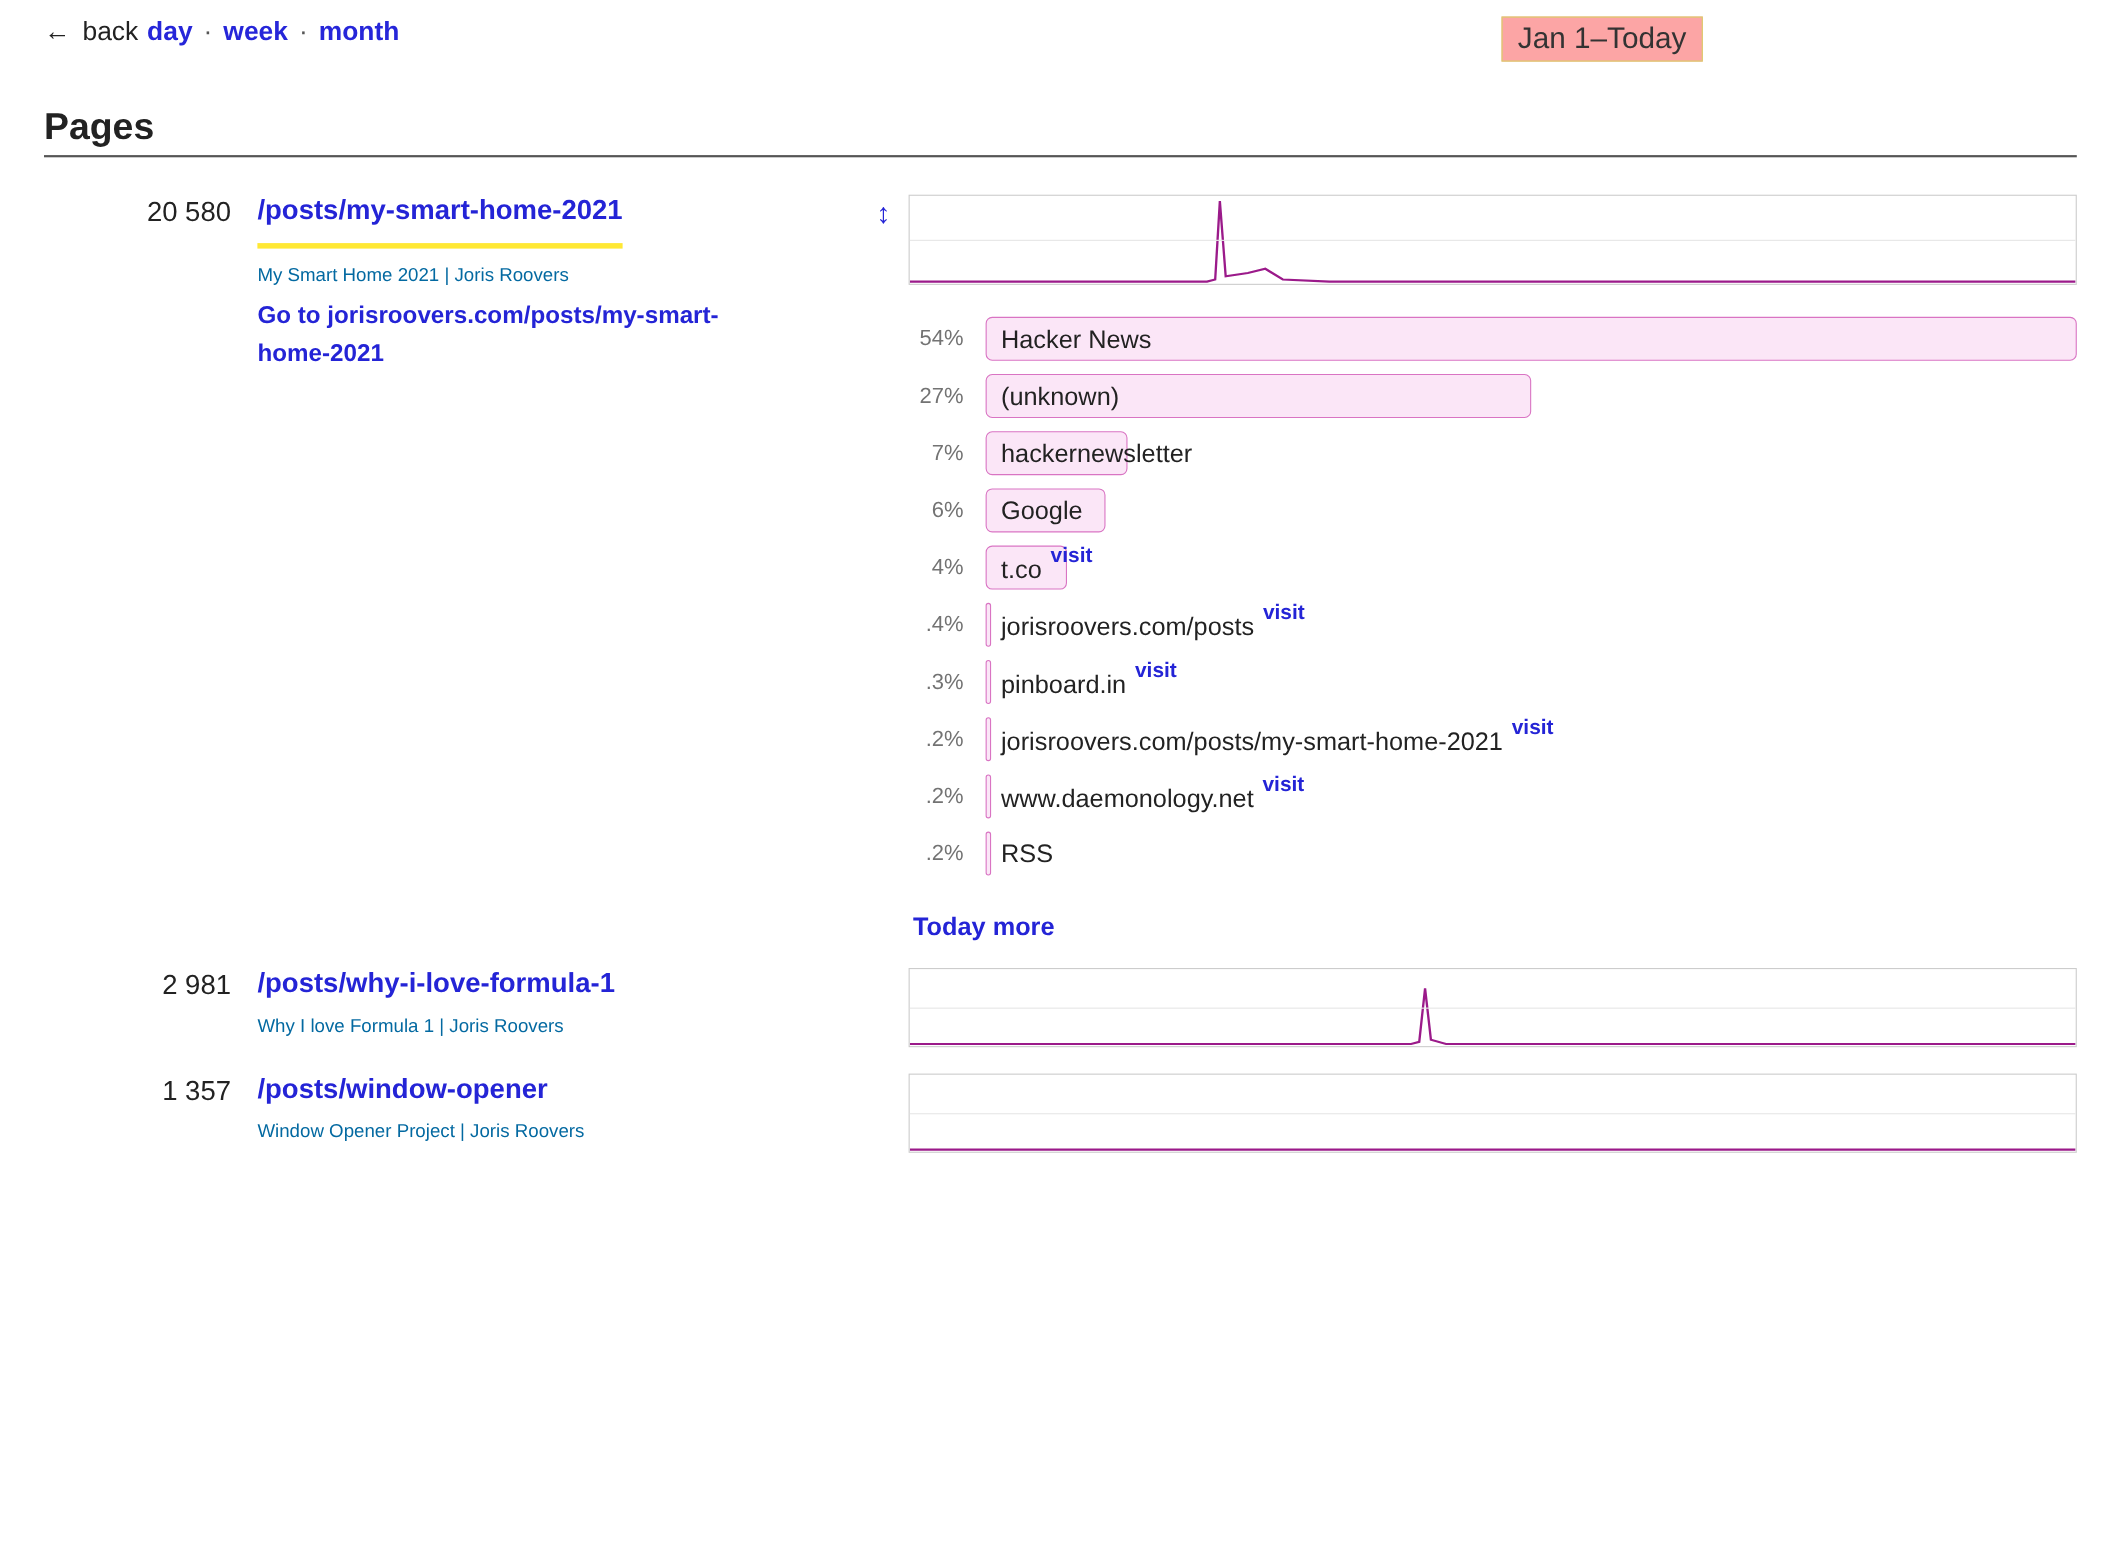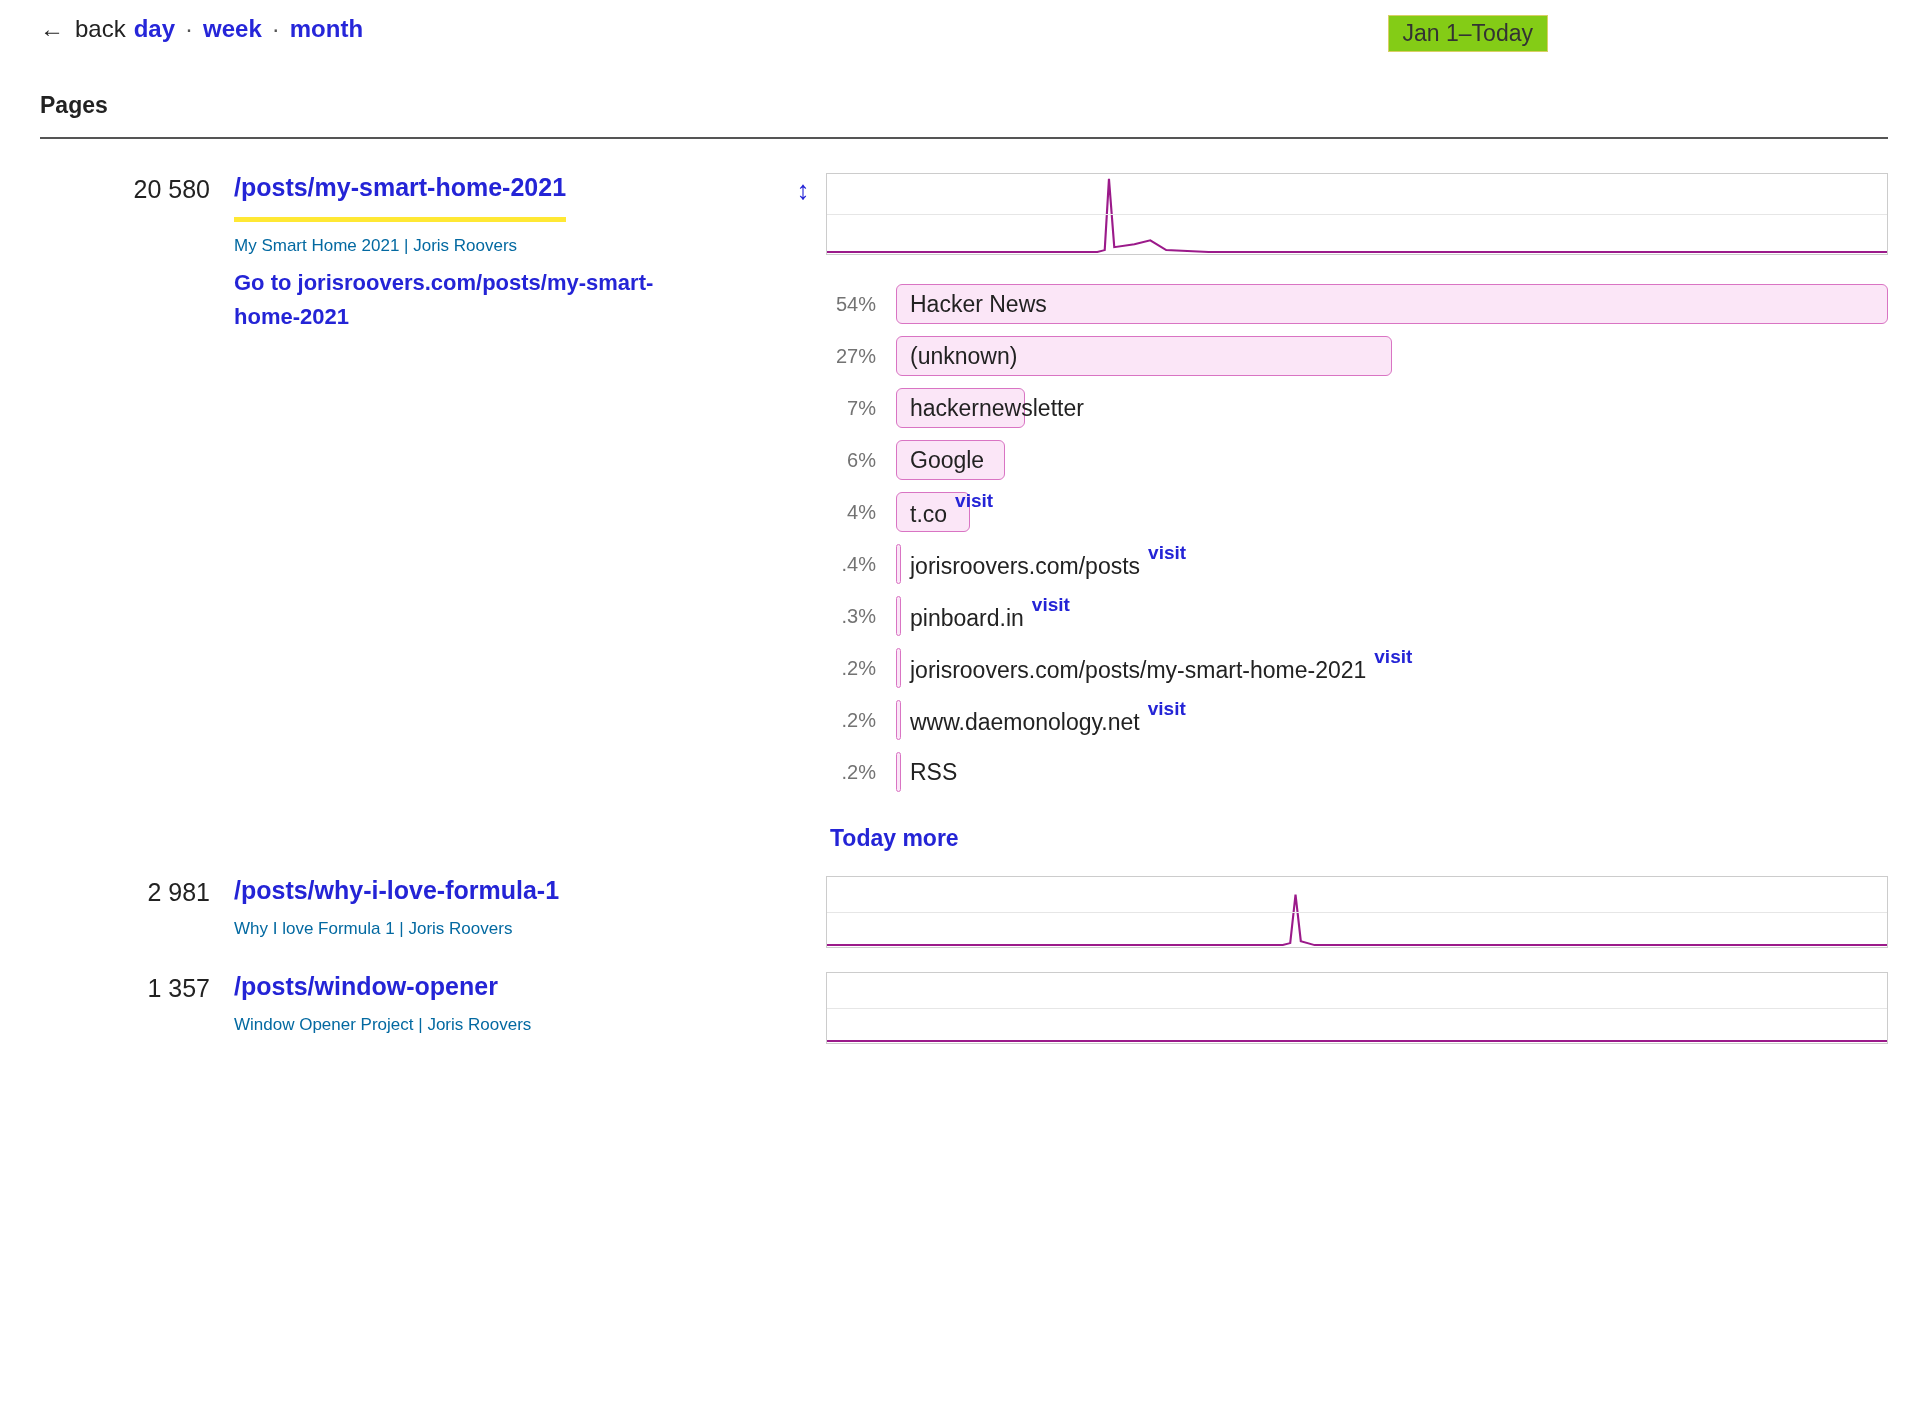--- a/index.html
+++ b/index.html
@@ -21,30 +21,30 @@
       display: flex;
       align-items: center;
       gap: 8px;
       font-size: 24px;
     }
     .nav-left .sep { color: #555; margin: 0 2px; }
     .nav-left .arrow { color: #222; margin-right: 4px; letter-spacing: -1px; }
     .date-badge {
       margin-left: auto;
       margin-right: 340px;
-      background: #84cc16;
+      background: #fca5a5;
       border: 1px solid #d9cf65;
       padding: 4px 14px;
-      font-size: 23px;
+      font-size: 27px;
       color: #333;
     }
     h2.section-title {
-      font-size: 23px;
+      font-size: 34px;
       font-weight: 700;
-      margin-bottom: 18px;
+      margin-bottom: 6px;
     }
     hr.rule { border: none; border-top: 2px solid #555; margin-bottom: 34px; }
 
     .page-row {
       display: flex;
       align-items: flex-start;
       margin-bottom: 24px;
     }
     .count-col {
       width: 170px;

